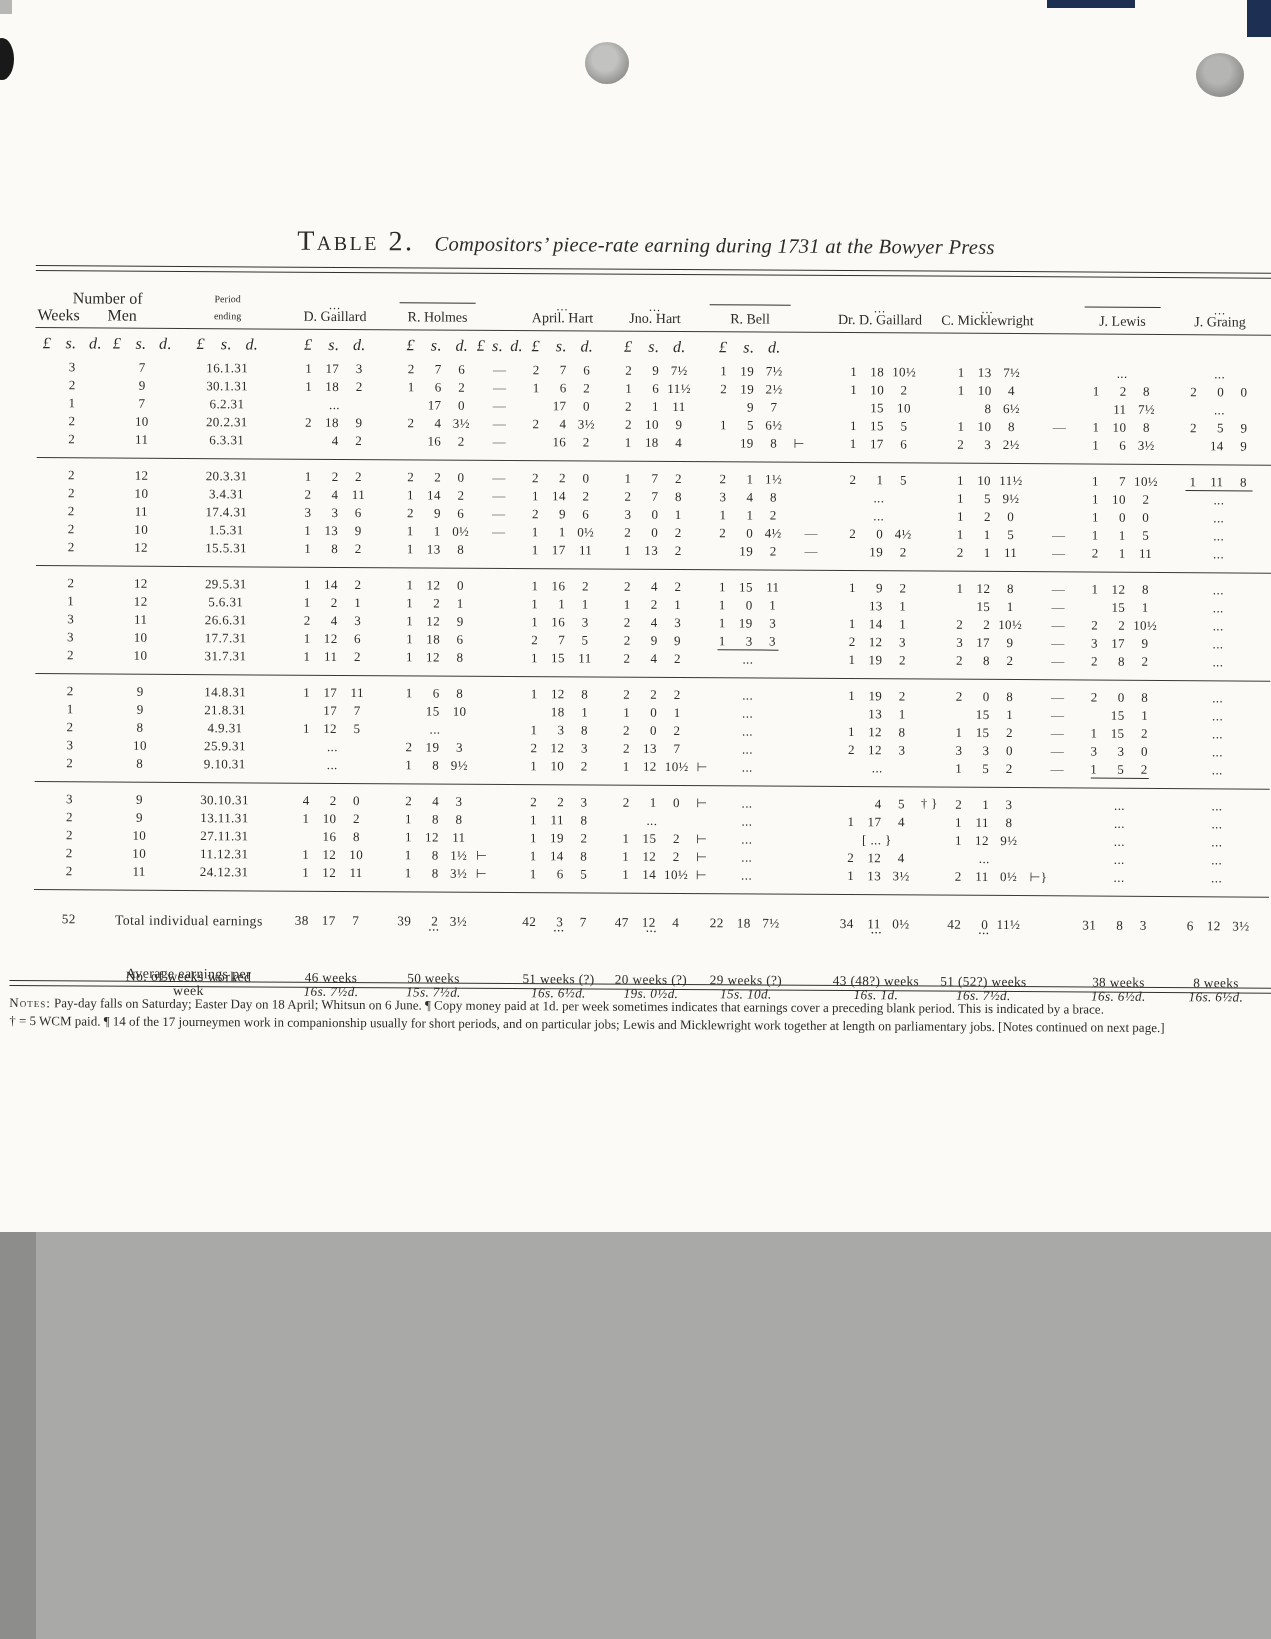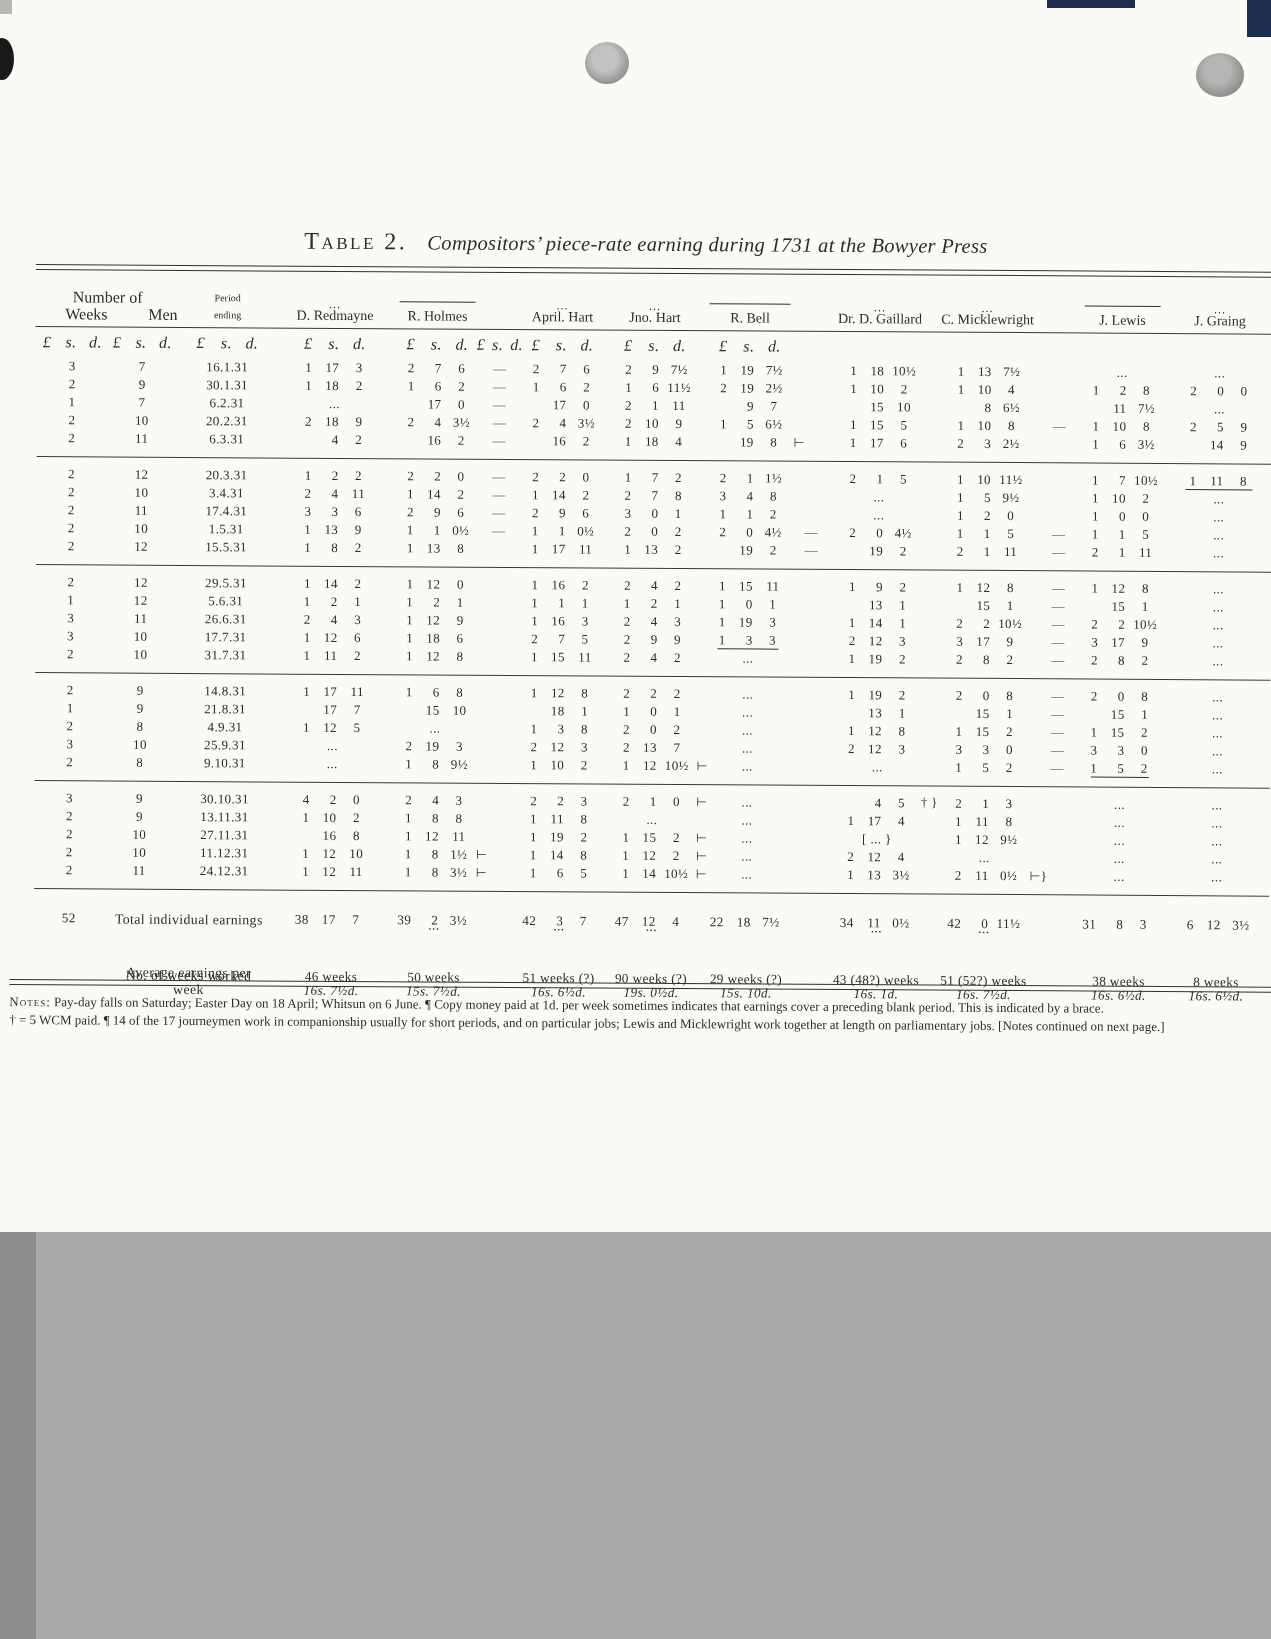--- a/index.html
+++ b/index.html
@@ -16,33 +16,33 @@
   .hole-center{position:absolute;left:585px;top:42px;width:44px;height:42px;border-radius:50%;
     background:radial-gradient(circle at 45% 40%, #c2c2c0 0 35%, #8f8f8d 75%, #7c7c7a 100%);}
   .hole-right{position:absolute;left:1196px;top:53px;width:48px;height:44px;border-radius:50%;
     background:radial-gradient(circle at 45% 40%, #b5b5b3 0 35%, #8a8a88 75%, #787876 100%);}
   .navy-strip{position:absolute;left:1047px;top:0;width:88px;height:8px;background:#1d2f52;}
   .navy-corner{position:absolute;right:0;top:0;width:24px;height:37px;background:#1d2f52;}
 
   .content{position:absolute;left:0;top:0;width:1292px;transform:rotate(0.35deg);transform-origin:20px 240px;}
 
   .title-row{margin-top:226px;text-align:center;line-height:26px;white-space:nowrap;}
-  .tlabel{font-variant:small-caps;font-size:24px;letter-spacing:2.5px;}
+  .tlabel{font-variant:small-caps;font-size:28px;letter-spacing:2.5px;}
   .ttext{font-style:italic;font-size:20.5px;margin-left:16px;letter-spacing:0.3px;}
 
   .dblrule{margin:9px 0 0 36px;width:calc(1292px - 36px);height:4px;
     border-top:1.6px solid #33312d;border-bottom:1px solid #33312d;}
   .hrule{margin-left:36px;width:calc(1292px - 36px);border-top:1.2px solid #3b3935;}
 
   .grid{display:grid;margin-left:38px;width:1235px;}
   .hdr{min-height:52px;align-items:end;padding-bottom:4px;}
   .hleft{display:flex;flex-direction:column;justify-content:flex-end;font-size:16px;}
   .h-top{text-align:center;line-height:17px;}
   .h-bot2{display:flex;line-height:17px;}
-  .h-bot2 span{flex:1;text-align:right;}
+  .h-bot2 span{flex:1;text-align:left;}
   .hperiod{text-align:center;font-size:10px;line-height:17px;align-self:end;}
   .hcell{display:flex;flex-direction:column;justify-content:flex-end;align-items:center;
     font-size:14px;line-height:16px;white-space:nowrap;}
   .dots-mark{font-size:12px;line-height:8px;letter-spacing:1px;}
   .rule-mark{width:85%;border-top:1.2px solid #33312d;margin-bottom:6px;}
 
   .cur{grid-auto-rows:30px;align-items:center;font-style:italic;}
   .main{grid-auto-rows:18px;font-size:13px;}
   .cell{display:flex;align-items:center;justify-content:center;position:relative;
     white-space:nowrap;letter-spacing:0.4px;}
@@ -99,21 +99,21 @@
         <span>Weeks</span>
         <span>Men</span>
       </div>
     </div>
     <div class="hperiod" style="grid-column:3">
       <div>Period</div>
       <div>ending</div>
     </div>
   <div class="hcell" style="grid-column: 4;">
         <div class="dots-mark">...</div>
-        <div>D. Redmayne</div>
+        <div>D. Gaillard</div>
       </div>
       <div class="hcell" style="grid-column: 5;">
         <div class="rule-mark"></div>
         <div>R. Holmes</div>
       </div>
       <div class="hcell" style="grid-column: 7;">
         <div class="dots-mark">...</div>
         <div>April. Hart</div>
       </div>
       <div class="hcell" style="grid-column: 8;">
@@ -1357,21 +1357,21 @@
       <div class="cell c12 t2">...</div>
       <div class="cell c13 t2"></div>
       <div class="cell c14 t2"></div>
       <div class="cell c15 t2"></div>
       <div class="cell c1 t3"></div>
       <div class="cell c2 lbl t3" style="grid-column: 2 / span 2;">No. of weeks worked</div>
       <div class="cell c4 t3">46 weeks</div>
       <div class="cell c5 t3">50 weeks</div>
       <div class="cell c6 t3"></div>
       <div class="cell c7 t3">51 weeks (?)</div>
-      <div class="cell c8 t3">90 weeks (?)</div>
+      <div class="cell c8 t3">20 weeks (?)</div>
       <div class="cell c9 t3">29 weeks (?)</div>
       <div class="cell c10 t3"></div>
       <div class="cell c11 t3">43 (48?) weeks</div>
       <div class="cell c12 t3">51 (52?) weeks</div>
       <div class="cell c13 t3"></div>
       <div class="cell c14 t3">38 weeks</div>
       <div class="cell c15 t3">8 weeks</div>
       <div class="cell c1 t4"></div>
       <div class="cell c2 lbl t4" style="grid-column: 2 / span 2;">Average earnings per week</div>
       <div class="cell c4 t4">16s. 7½d.</div>

